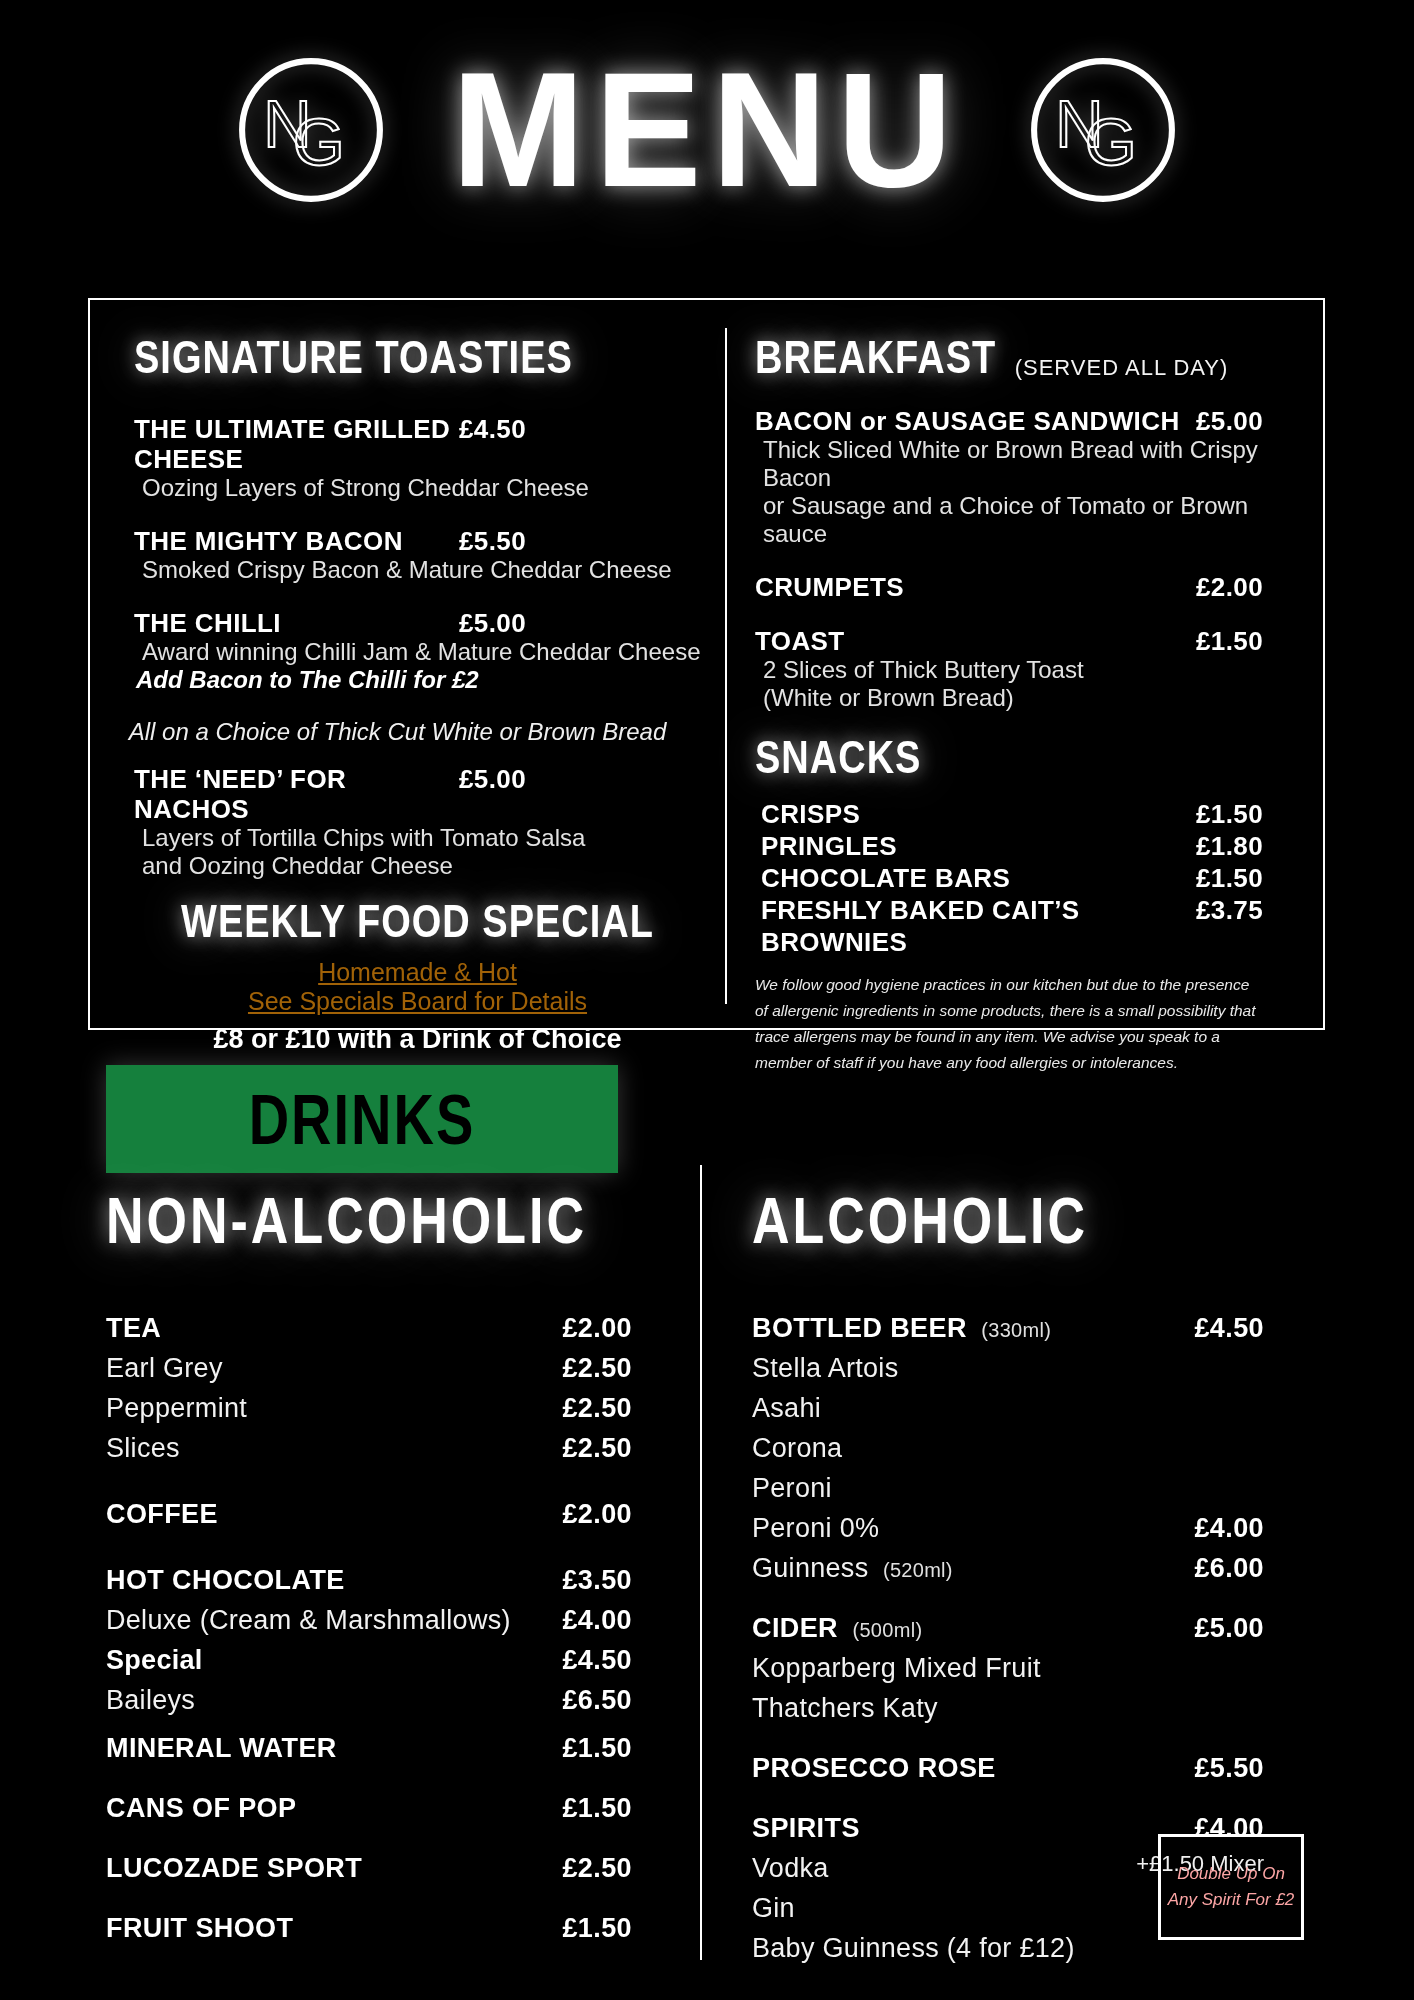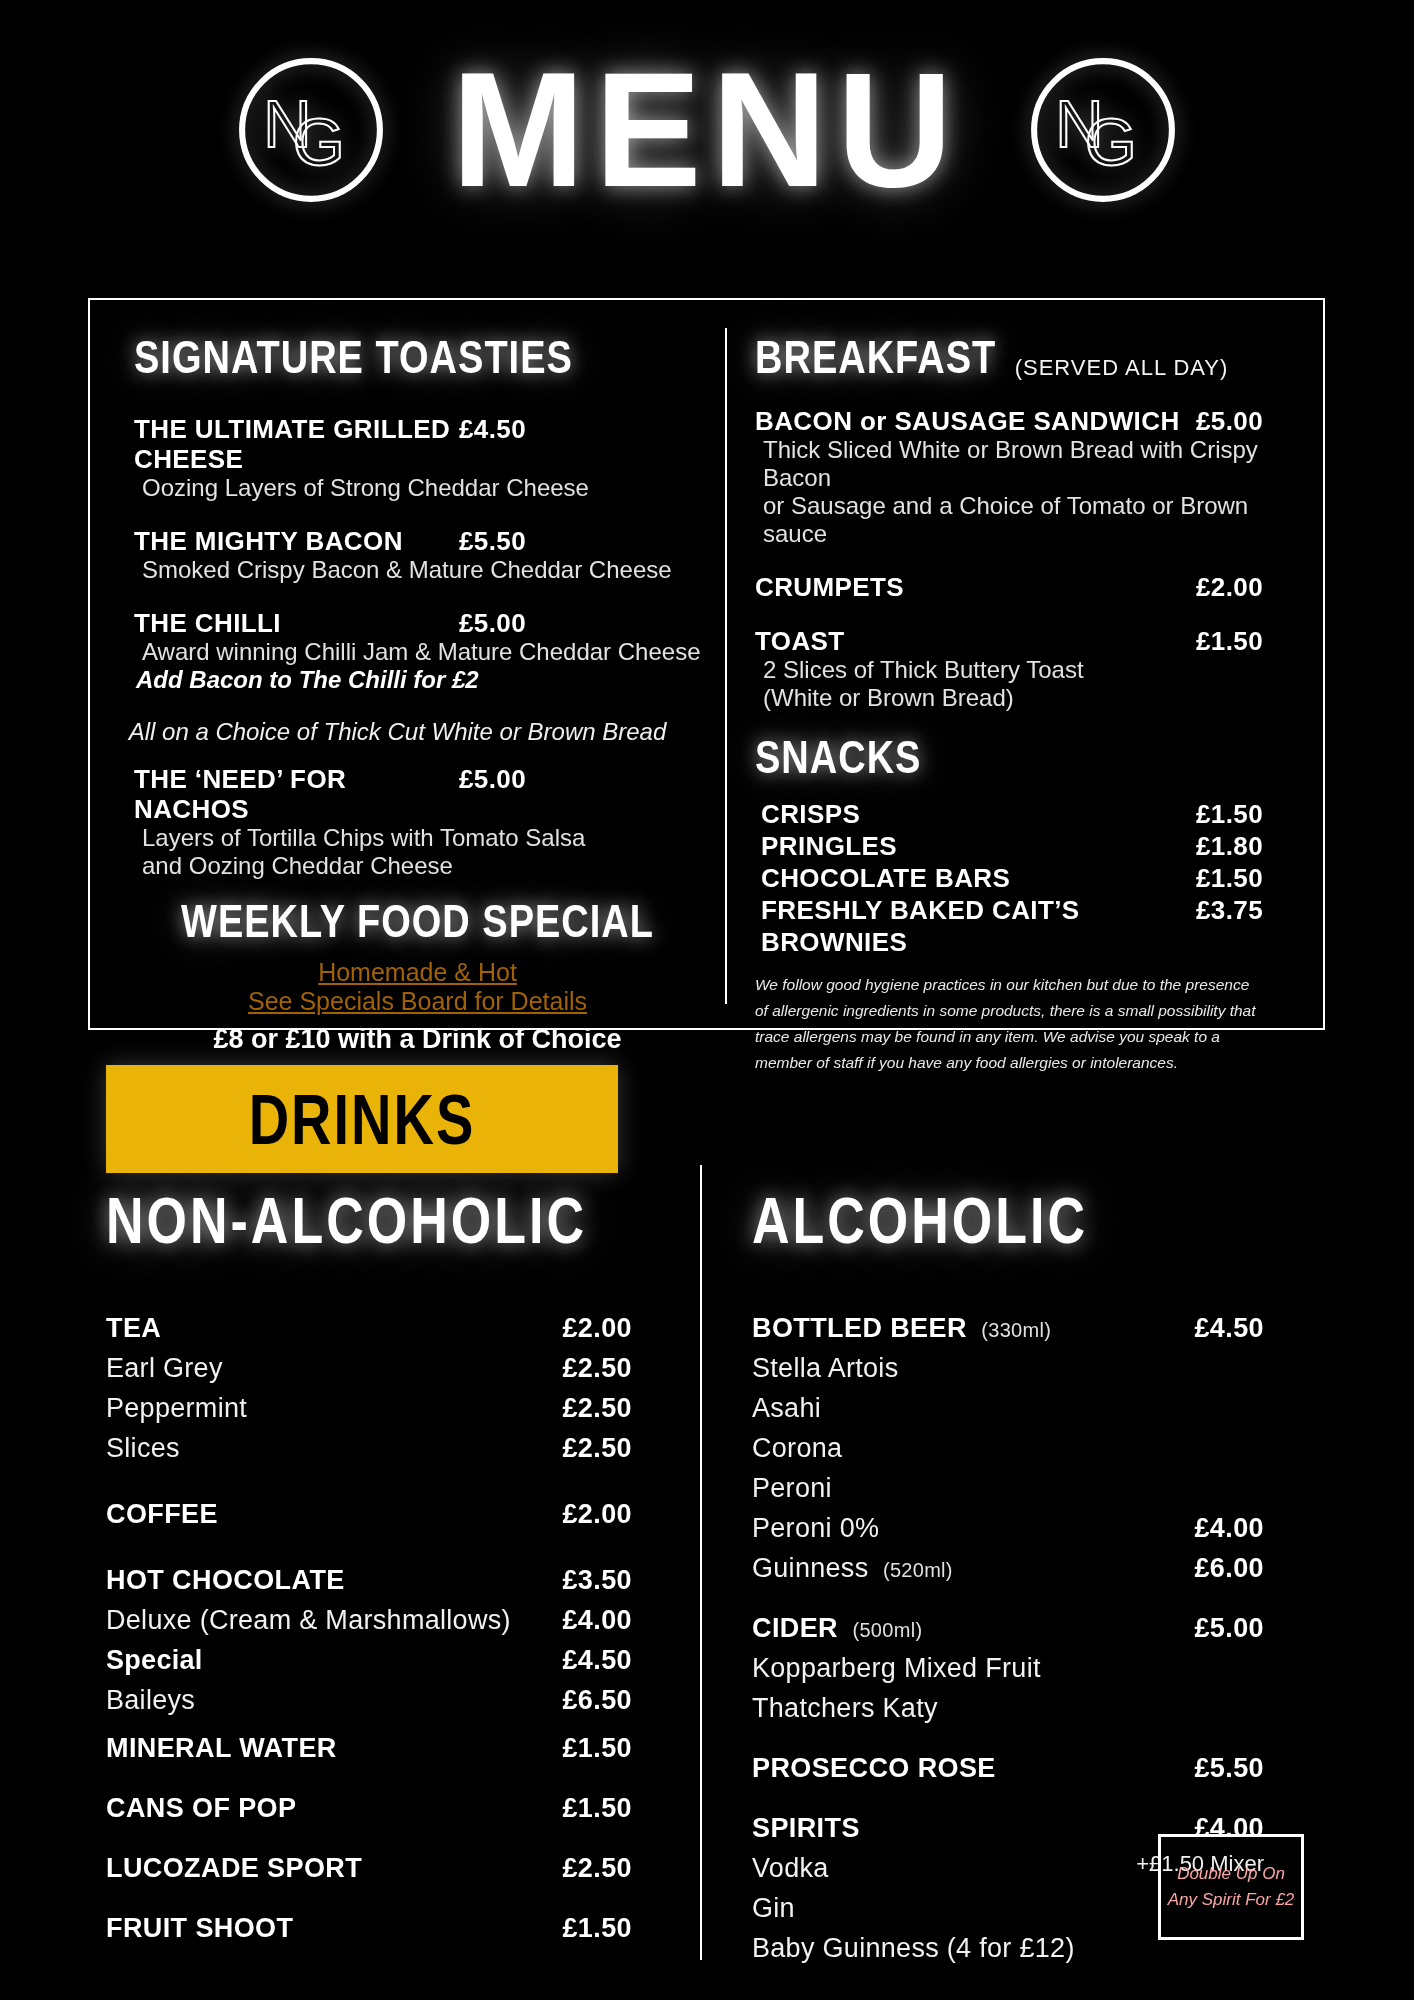--- a/index.html
+++ b/index.html
@@ -51,21 +51,21 @@
   .wprice{font-size:27px;font-weight:bold;margin-top:8px;}
 
   .snack-h{margin:4px 0 14px 0;}
   .snack-row{display:flex;justify-content:space-between;align-items:baseline;
       line-height:32px;padding-left:6px;}
   .allergen{margin-top:14px;max-width:512px;}
   .al-line{font-style:italic;font-size:15.5px;color:#e9e9e9;line-height:26px;}
 
   
   .drinks-banner{position:absolute;left:106px;top:1065px;width:512px;height:108px;
-      background:#eab308;color:#000;display:flex;align-items:center;justify-content:center;
+      background:#15803d;color:#000;display:flex;align-items:center;justify-content:center;
       box-shadow:0 0 24px rgba(255,255,255,.22);}
   .drinks-banner span{font-size:56px;font-weight:bold;letter-spacing:2px;transform:scaleY(1.25);}
 
   .drinks-divider{position:absolute;left:700px;top:1165px;width:2px;height:795px;background:#fff;}
 
   .dcol{position:absolute;top:1196px;}
   .dcol.nonalc{left:106px;width:526px;}
   .dcol.alc{left:752px;width:512px;}
 
   .dgroup{margin-bottom:20px;}

